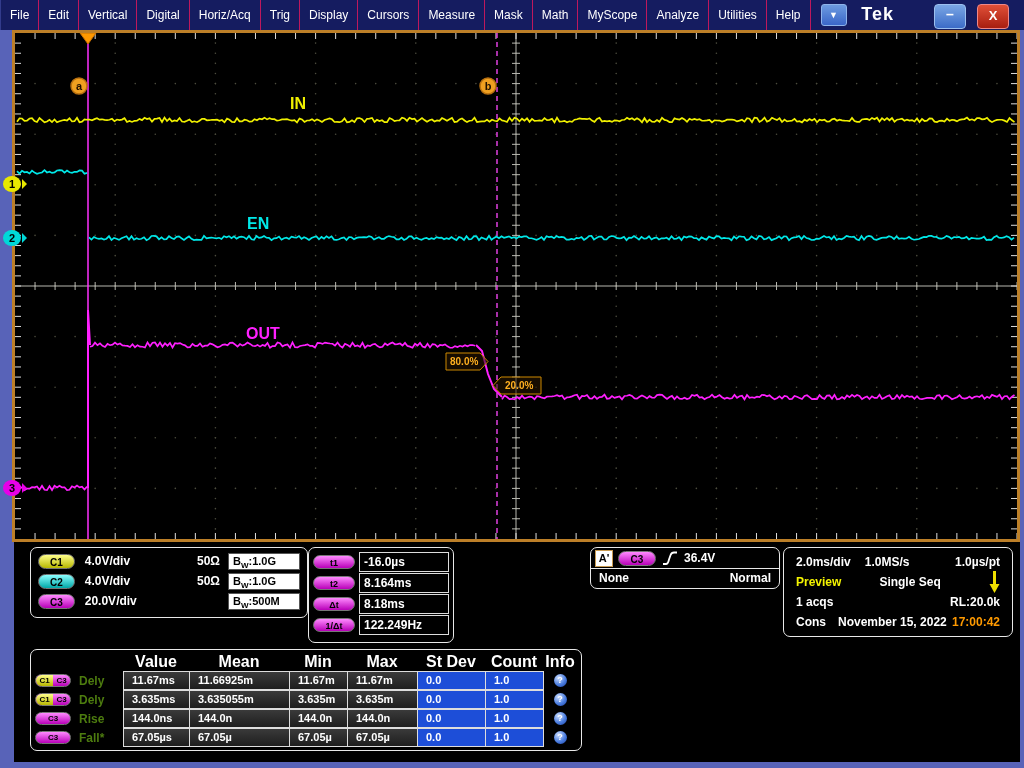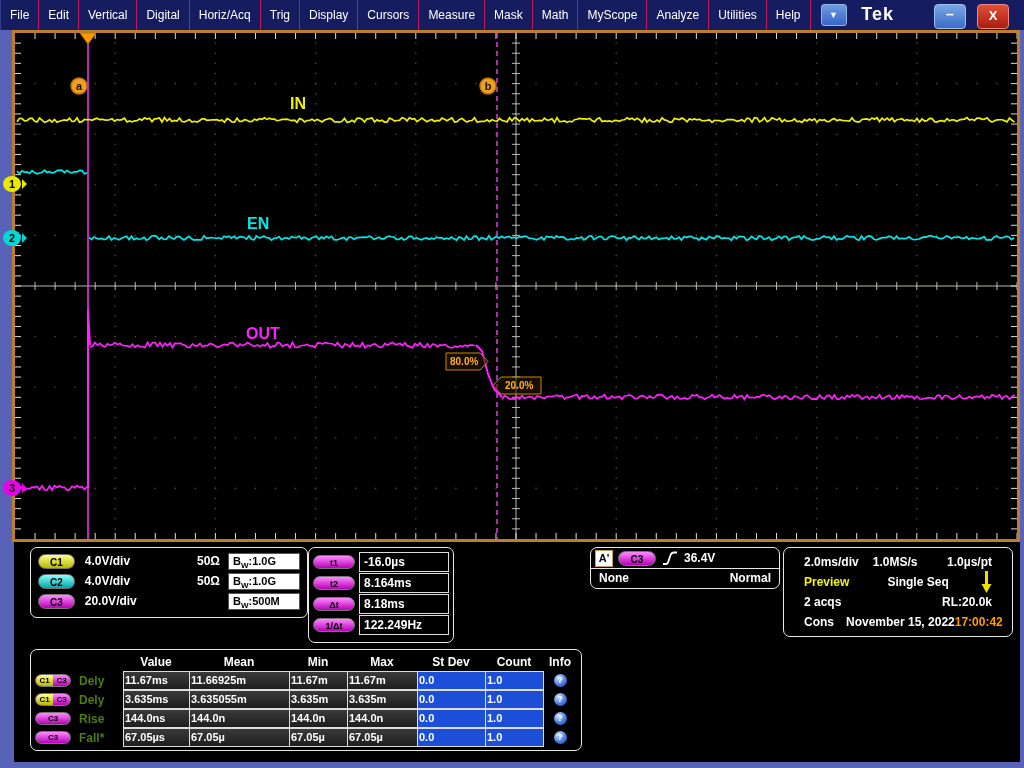--- a/index.html
+++ b/index.html
@@ -65,34 +65,34 @@
   #trig-panel{left:576px;top:5px;width:188px;height:40px;}
   #trig-row1{display:flex;align-items:center;height:20px;padding:0 4px;
              border-bottom:1px solid #e8e8e8;}
   #trig-row2{display:flex;align-items:center;height:18px;padding:0 8px;}
   #trig-a{width:16px;height:15px;background:#fff;color:#000;font-weight:bold;font-size:11px;
           text-align:center;line-height:15px;border:1px solid #c89a50;}
   #trig-level{margin-left:6px;}
   #trig-mode{margin-left:auto;}
 
   
-  #hz-panel{left:769px;top:5px;width:230px;height:90px;padding:4px 20px;box-sizing:border-box;}
+  #hz-panel{left:769px;top:5px;width:230px;height:90px;padding:4px 12px;box-sizing:border-box;}
   .hz-row{display:flex;align-items:center;height:20px;}
   .hz-gap{margin-left:14px;}
   .sp{margin-left:auto;}
   .yellow{color:#f4f400;}
   .orange{color:#ff9a00;}
 
   
   #meas-panel{left:16px;top:107px;width:552px;height:102px;padding:2px 4px;box-sizing:border-box;}
   #meas-grid{display:grid;grid-template-columns:88px 66px 100px 58px 70px 68px 58px 1fr;
              grid-auto-rows:19px;align-items:center;}
-  .mhead{color:#fff;font-weight:bold;font-size:12px;text-align:center;}
+  .mhead{color:#fff;font-weight:bold;font-size:16px;text-align:center;}
   .mcell{border:1px solid #ddd;background:linear-gradient(#3a3a3a,#1e1e1e);color:#fff;
-         font-weight:bold;font-size:11px;height:17px;line-height:17px;padding-left:1px;
+         font-weight:bold;font-size:11px;height:17px;line-height:17px;padding-left:8px;
          margin-right:-1px;white-space:nowrap;}
   .mcell.dark{background:#1d4ed8;}
   .mrow-src{display:flex;align-items:center;}
   .mbadge{width:36px;height:13px;border-radius:7px;background:linear-gradient(#ff8aff,#b800b8);
           display:flex;border:1px solid #777;box-sizing:border-box;overflow:hidden;}
   .mbadge span{flex:1;color:#000;font-weight:bold;font-size:8px;text-align:center;line-height:12px;}
   .mbadge .half-y{background:linear-gradient(#ffff8a,#b8b800);border-radius:7px 0 0 7px;}
   .mname{color:#4d7c0f;font-weight:bold;font-size:12px;margin-left:8px;}
   .info-icon{width:13px;height:13px;border-radius:50%;margin:0 auto;
              background:radial-gradient(circle at 35% 30%,#cfe0ff,#4a7de0 55%,#1a3fa0);
@@ -1414,21 +1414,21 @@
       </div>
       <div class="hz-row">
         <span class="rdtext yellow">Preview</span>
         <span class="rdtext" style="margin-left:38px;">Single Seq</span>
         <svg class="sp" width="11" height="24" viewBox="0 0 11 24">
           <rect x="4" y="1" width="3" height="14" fill="#f0e000"></rect>
           <polygon points="0.5,14 10.5,14 5.5,23" fill="#f0e000"></polygon>
         </svg>
       </div>
       <div class="hz-row">
-        <span class="rdtext">2 acqs</span>
+        <span class="rdtext">1 acqs</span>
         <span class="rdtext sp">RL:20.0k</span>
       </div>
       <div class="hz-row">
         <span class="rdtext">Cons</span>
         <span class="rdtext" style="margin-left:12px;">November 15, 2022</span>
         <span class="rdtext orange sp">17:00:42</span>
       </div>
     </div>
 
     <div class="panel" id="meas-panel">

